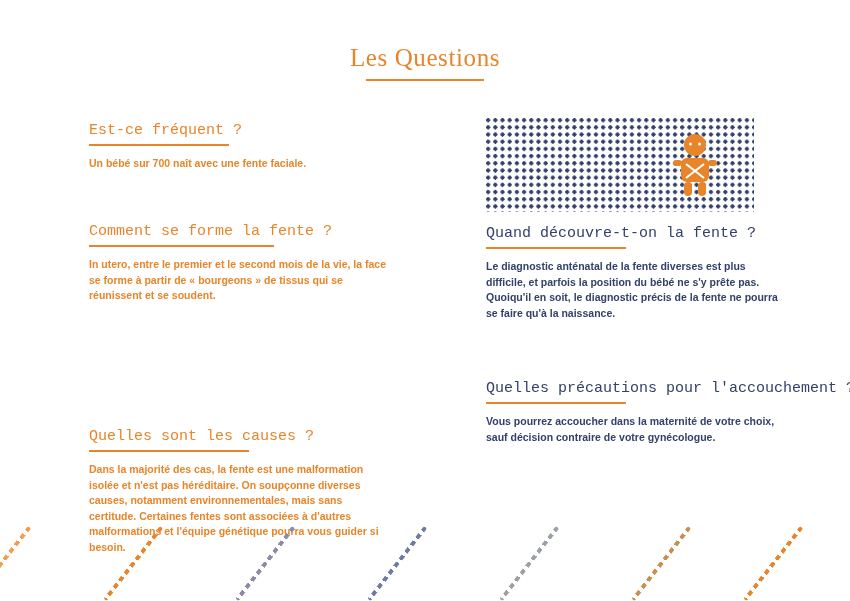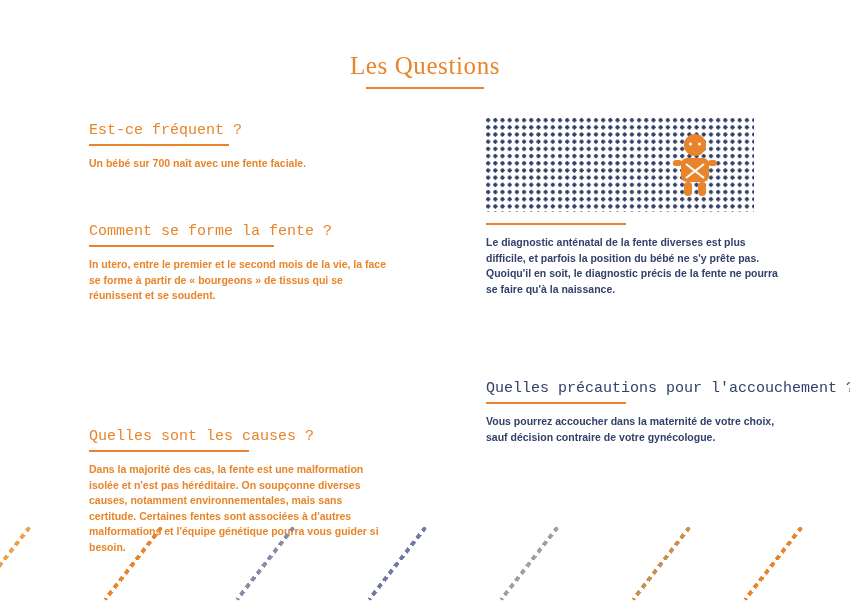--- a/index.html
+++ b/index.html
@@ -18,21 +18,21 @@
   .page {
     position: relative;
     width: 850px;
     height: 601px;
   }
 
   
   .title-wrap {
     position: absolute;
     left: 0;
-    top: 52px;
+    top: 44px;
     width: 850px;
     text-align: center;
   }
   .main-title {
     font-family: "Liberation Serif", serif;
     font-size: 25px;
     color: #e8852a;
     letter-spacing: 0.6px;
     display: inline-block;
     padding-bottom: 7px;
@@ -190,20 +190,21 @@
       <div class="sec-body">
         <p class="orange">Dans la majorité des cas, la fente est une malformation isolée et n'est pas héréditaire. On soupçonne diverses causes, notamment environnementales, mais sans certitude. Certaines fentes sont associées à d'autres malformations et l'équipe génétique pourra vous guider si besoin.</p>
       </div>
     </div>
 
   </div>
 
   <div class="col-right">
 
     <div class="section" id="blk-quand">
+      <div class="sec-head navy">Quand découvre-t-on la fente ?</div>
       <span class="sec-rule" style="width:140px;"></span>
       <div class="sec-body">
         <p>Le diagnostic anténatal de la fente diverses est plus difficile, et parfois la position du bébé ne s'y prête pas. Quoiqu'il en soit, le diagnostic précis de la fente ne pourra se faire qu'à la naissance.</p>
       </div>
     </div>
 
     <div class="section" id="blk-precautions">
       <div class="sec-head navy">Quelles précautions pour l'accouchement ?</div>
       <span class="sec-rule" style="width:140px;"></span>
       <div class="sec-body">

